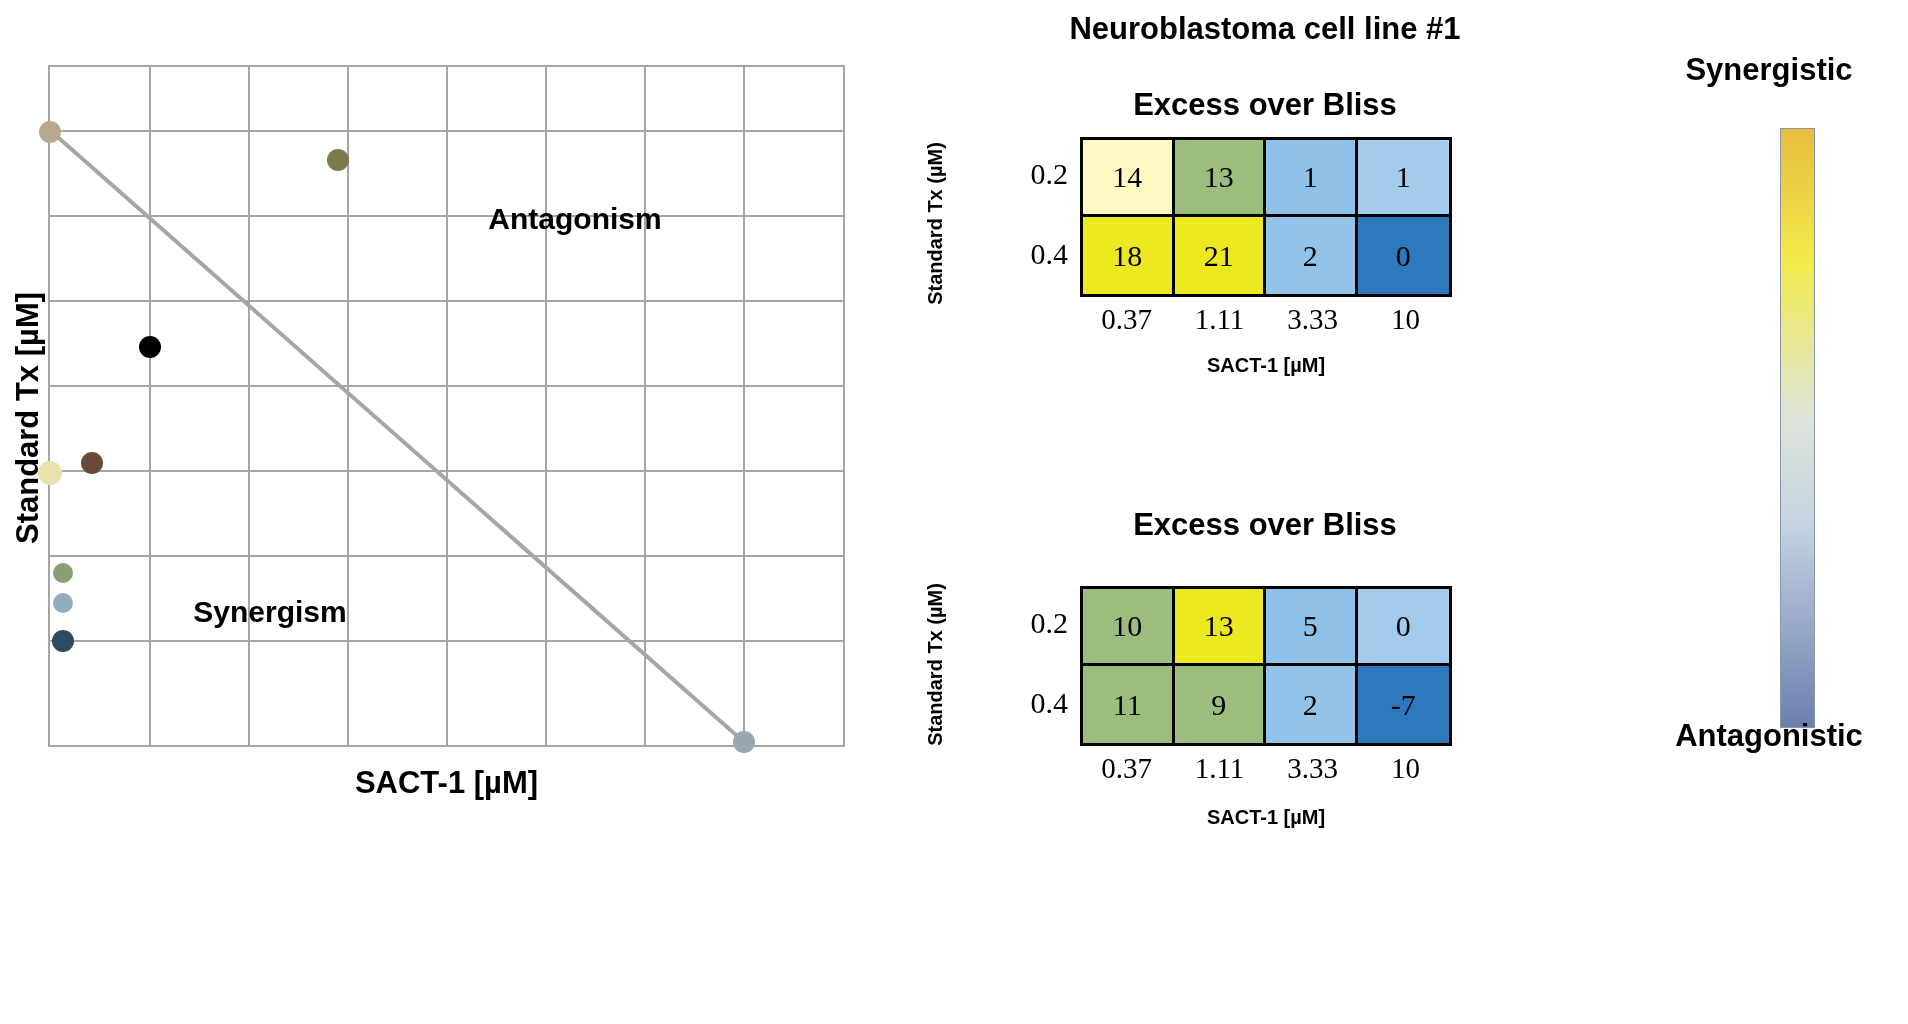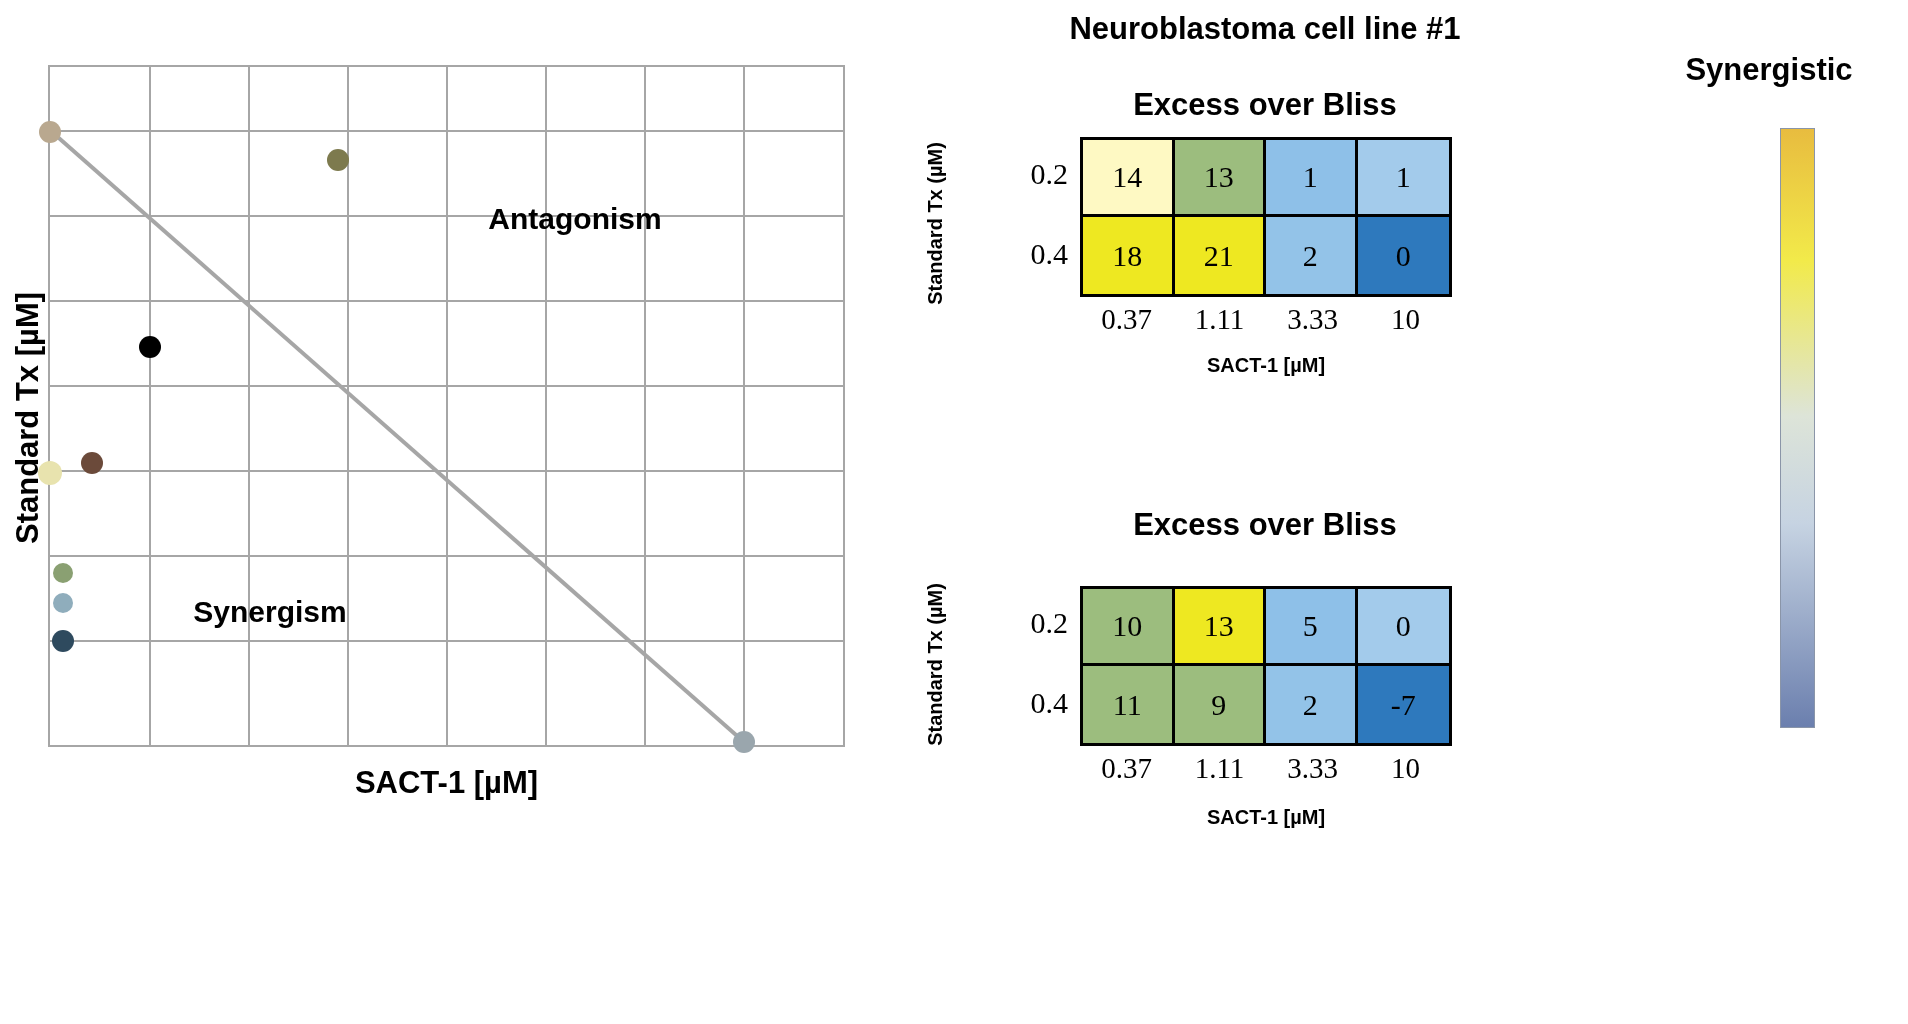--- a/index.html
+++ b/index.html
@@ -299,13 +299,14 @@
       <div class="hm-coltick" style="left: 366px; top: 284px; width: 93px;">3.33</div>
       <div class="hm-coltick" style="left: 459px; top: 284px; width: 93px;">10</div>
     </div>
 
   <div class="hm-xlabel" style="left:180px; top:338px; width:372px;">SACT-1 [µM]</div>
 </div>
 
 <div id="colorbar-panel">
   <div id="colorbar-top-label">Synergistic</div>
   <div id="colorbar-gradient" style="background: linear-gradient(rgb(232, 188, 63) 0%, rgb(242, 234, 74) 22%, rgb(221, 228, 216) 48%, rgb(198, 211, 226) 66%, rgb(107, 127, 174) 100%);"></div>
+  <div id="colorbar-bottom-label">Antagonistic</div>
 </div>
 
 </body></html>

